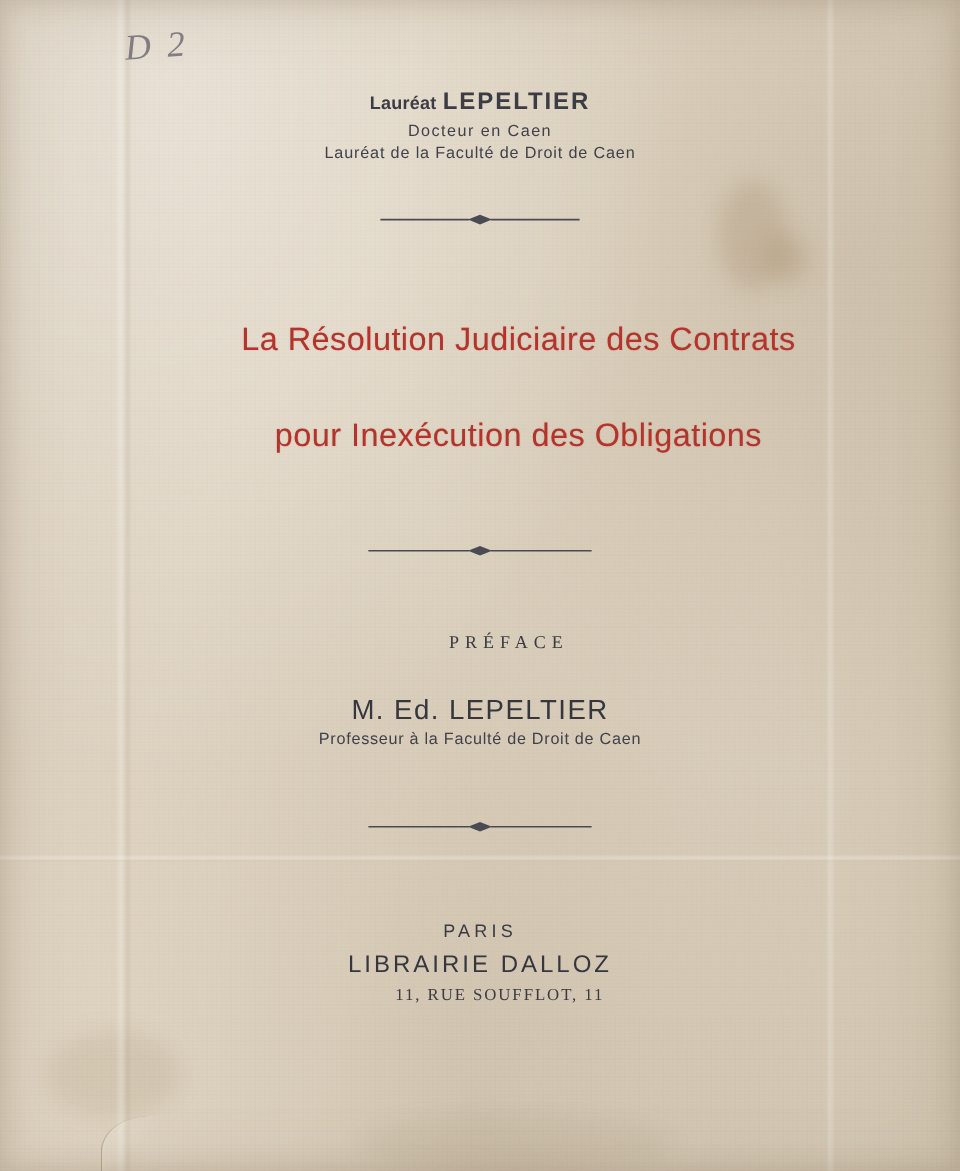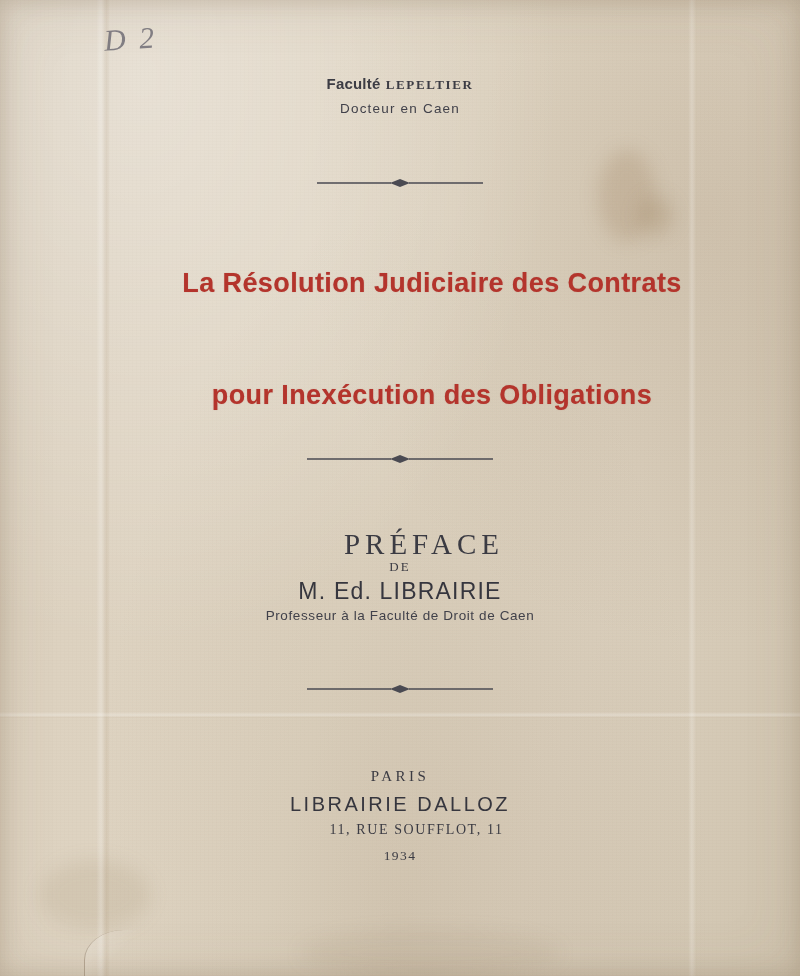--- a/index.html
+++ b/index.html
@@ -133,21 +133,21 @@
     position: absolute;
     left: 0; right: 0;
     top: 74px;
     font-family: "Liberation Sans", sans-serif;
     font-size: 17px;
     font-weight: bold;
     letter-spacing: 0.6px;
     color: #3c3c44;
   }
   .author .given { font-size: 15px; letter-spacing: 0.2px; }
-  .author .family { font-size: 13px; letter-spacing: 1.6px; font-family: Liberation Serif, serif; }
+  .author .family { font-size: 20px; letter-spacing: 1.6px; }
 
   .author-line2 {
     position: absolute;
     left: 0; right: 0;
     top: 101px;
     font-family: "Liberation Sans", sans-serif;
     font-size: 13.5px;
     letter-spacing: 1.2px;
     color: #41414a;
   }
@@ -169,43 +169,42 @@
   }
   .ornament svg { display: block; margin: 0 auto; }
   .orn-1 { top: 176px; }
   .orn-2 { top: 452px; }
   .orn-3 { top: 682px; }
 
   .title {
     position: absolute;
     left: 16px; right: 0;
     font-family: "Liberation Sans", sans-serif;
-    font-weight: bold;
+    font-weight: normal;
     color: #b4342c;
     text-shadow: 0 0 1px rgba(150,50,40,0.35);
     padding-left: 48px;
   }
   .title-l1 {
     top: 268px;
     font-size: 27px;
     letter-spacing: 0.4px;
   }
   .title-l2 {
     top: 348px;
     font-size: 27px;
     letter-spacing: 0.4px;
-    margin-top: 32px;
   }
 
   .preface {
     position: absolute;
     left: 0; right: 0;
     top: 528px;
     font-family: "Liberation Serif", serif;
-    font-size: 29px;
+    font-size: 15px;
     letter-spacing: 5px;
     color: #3b3b43;
     padding-left: 48px;
   }
   .preface-de {
     position: absolute;
     left: 0; right: 0;
     top: 559px;
     font-family: "Liberation Serif", serif;
     font-size: 13px;
@@ -228,21 +227,21 @@
     font-family: "Liberation Sans", sans-serif;
     font-size: 13.5px;
     letter-spacing: 0.6px;
     color: #41414a;
   }
 
   .imprint-city {
     position: absolute;
     left: 0; right: 0;
     top: 768px;
-    font-family: Liberation Serif, serif;
+    font-family: Liberation Sans, sans-serif;
     font-size: 15px;
     letter-spacing: 3.5px;
     color: #3b3b43;
   }
   .imprint-pub {
     position: absolute;
     left: 0; right: 0;
     top: 793px;
     font-family: "Liberation Sans", sans-serif;
     font-size: 20px;
@@ -307,24 +306,25 @@
   <div class="fold-right"></div>
   <div class="fold-h"></div>
   <div class="edge-shade"></div>
   <div class="tear"></div>
 
   <div class="annotation">D 2</div>
 
   <div class="content">
 
     <div class="author">
-      <span class="given">Faculté</span>
+      <span class="given">Lauréat</span>
       <span class="family">LEPELTIER</span>
     </div>
     <div class="author-line2">Docteur  en  Caen</div>
+    <div class="author-line3">Lauréat de la Faculté de Droit de Caen</div>
 
     <div class="ornament orn-1">
       <svg width="170" height="14" viewBox="0 0 170 14">
         <line x1="2" y1="7" x2="76" y2="7" stroke="#4a4a52" stroke-width="1.3"></line>
         <polygon points="85,3 95,7 85,11 75,7" fill="#4a4a52"></polygon>
         <line x1="94" y1="7" x2="168" y2="7" stroke="#4a4a52" stroke-width="1.3"></line>
       </svg>
     </div>
 
     <div class="title title-l1">La Résolution Judiciaire des Contrats</div>
@@ -332,33 +332,31 @@
 
     <div class="ornament orn-2">
       <svg width="190" height="14" viewBox="0 0 190 14">
         <line x1="2" y1="7" x2="86" y2="7" stroke="#4a4a52" stroke-width="1.3"></line>
         <polygon points="95,3 105,7 95,11 85,7" fill="#4a4a52"></polygon>
         <line x1="104" y1="7" x2="188" y2="7" stroke="#4a4a52" stroke-width="1.3"></line>
       </svg>
     </div>
 
     <div class="preface">PRÉFACE</div>
-    <div class="preface-de">DE</div>
-    <div class="preface-author">M.  Ed.  LIBRAIRIE</div>
+    <div class="preface-author">M.  Ed.  LEPELTIER</div>
     <div class="preface-role">Professeur à la Faculté de Droit de Caen</div>
 
     <div class="ornament orn-3">
       <svg width="190" height="14" viewBox="0 0 190 14">
         <line x1="2" y1="7" x2="86" y2="7" stroke="#4a4a52" stroke-width="1.3"></line>
         <polygon points="95,3 105,7 95,11 85,7" fill="#4a4a52"></polygon>
         <line x1="104" y1="7" x2="188" y2="7" stroke="#4a4a52" stroke-width="1.3"></line>
       </svg>
     </div>
 
     <div class="imprint-city">PARIS</div>
     <div class="imprint-pub">LIBRAIRIE DALLOZ</div>
     <div class="imprint-addr">11, RUE SOUFFLOT, 11</div>
-    <div class="imprint-year">1934</div>
 
   </div>
 
 
 </div>
 
 </body></html>

